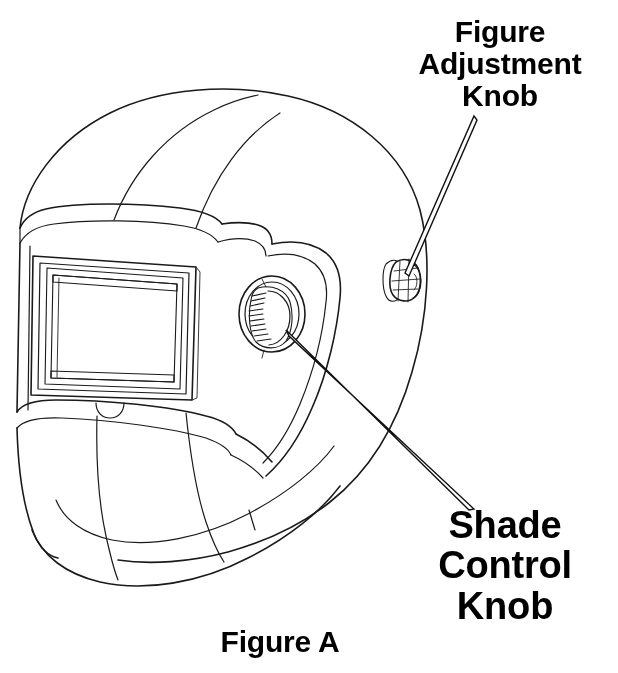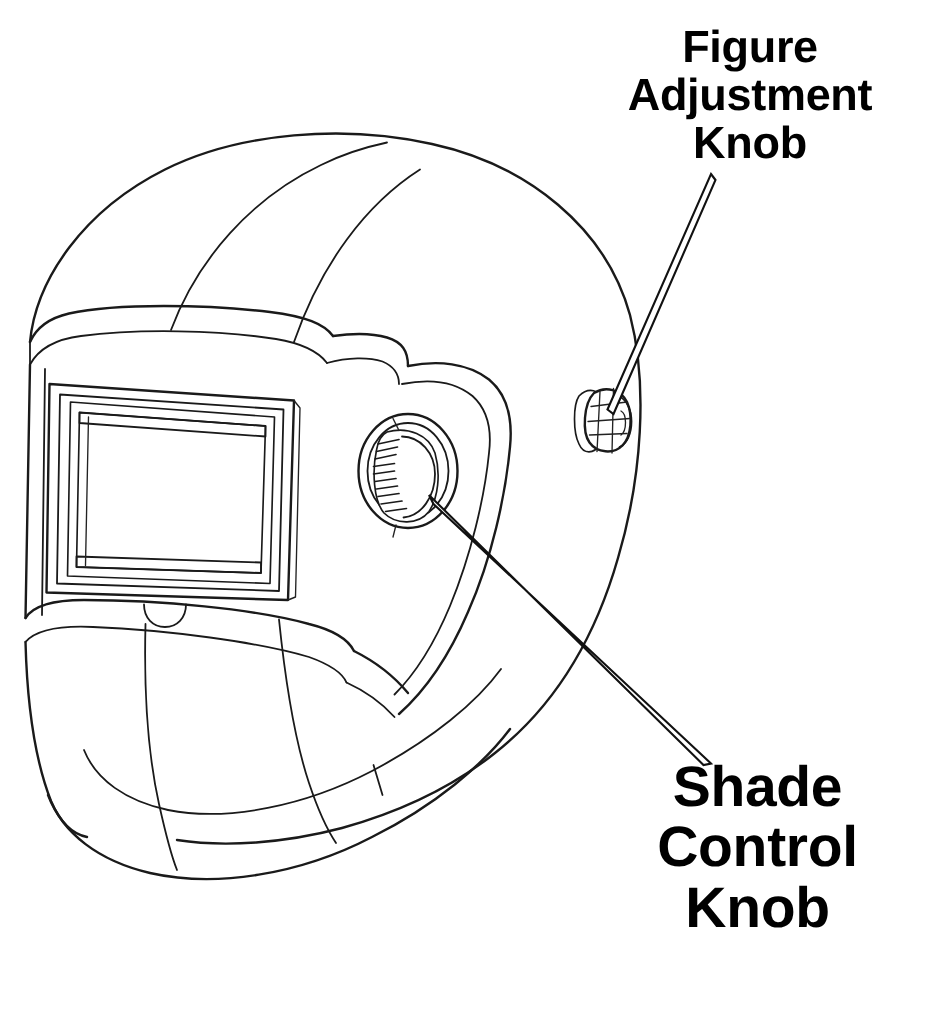--- a/index.html
+++ b/index.html
@@ -286,14 +286,15 @@
   </svg>
 
   <div class="fig-label" id="label-tension">Figure
 Adjustment
 Knob</div>
 
   <div class="fig-label" id="label-shade">Shade
 Control
 Knob</div>
 
+  <div class="fig-label" id="caption-figure">Figure A</div>
 
 </div>
 
 </body></html>

